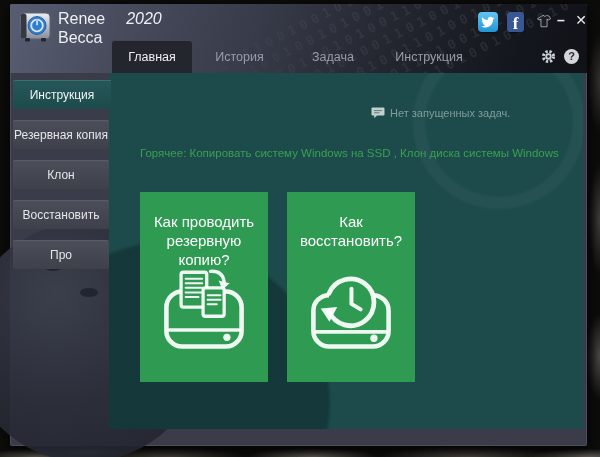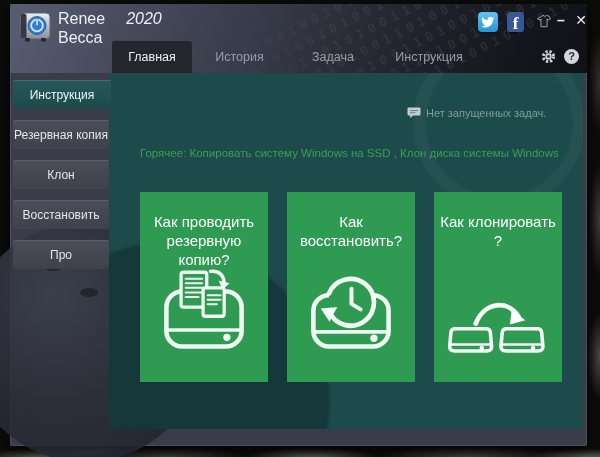--- a/index.html
+++ b/index.html
@@ -118,21 +118,21 @@
       radial-gradient(circle 240px at 60px 330px, rgba(8,28,30,.40) 0%, rgba(8,28,30,.40) 66%, transparent 68%),
       radial-gradient(circle 120px at 390px 50px, transparent 60%, rgba(255,255,255,.035) 63%, rgba(255,255,255,.035) 70%, transparent 73%),
       radial-gradient(ellipse 16px 8px at 48px 224px, rgba(255,255,255,.05) 0%, transparent 70%),
       #1d4b4c;
     z-index:1;
   }
 
   .status-row {
     position:absolute; left:262px; top:34px;
     display:flex; align-items:center; gap:5px;
-    font-size:11px; color:#7f9c9b;margin-left:36px;
+    font-size:11px; color:#7f9c9b;
   }
   .hot-line {
     position:absolute; left:31px; top:74px; width:420px;
     font-size:11.5px; color:#39a04f; cursor:default;
   }
 
   .cards { position:absolute; left:31px; top:119px; display:flex; gap:19px; }
   .card {
     position:relative; width:128px; height:190px; background:#2e9a52;
     cursor:default;
@@ -284,35 +284,20 @@
               <rect x="7" y="34" width="82" height="56" rx="17" stroke-width="5"></rect>
               <line x1="10" y1="74" x2="86" y2="74" stroke-width="4"></line>
               <circle cx="73" cy="81" r="4" fill="#ffffff" fill-opacity="0.92" stroke="none"></circle>
               <path d="M24 32 A 25.5 25.5 0 1 1 24 51.5" stroke-width="5.2" fill="#2e9a52"></path>
               <path d="M24.5 63 L15 48.5 L33 47 Z" fill="#ffffff" fill-opacity="0.92" stroke="none"></path>
               <path d="M48.5 27 L48.5 43.5 L58.5 49.5" stroke-width="4.4"></path>
             </g>
           </svg>
         </div>
 
-        <div class="card">
-          <div class="card-title">Как клонировать ?</div>
-          <svg class="card-icon icon-clone" viewBox="0 0 124 72">
-            <g stroke="#ffffff" stroke-opacity="0.95" fill="none" stroke-linejoin="round" stroke-linecap="round">
-              <path d="M16 38 L48 38 Q52.5 38 53 42 L54.5 58 Q55 64 48.5 64 L11.5 64 Q5 64 5.5 58 L7 42 Q7.5 38 12 38 Z" stroke-width="4.2"></path>
-              <line x1="8" y1="56.5" x2="52" y2="56.5" stroke-width="3"></line>
-              <circle cx="43" cy="60.5" r="2.6" fill="#ffffff" stroke="none"></circle>
-              <path d="M76 38 L108 38 Q112.5 38 113 42 L114.5 58 Q115 64 108.5 64 L71.5 64 Q65 64 65.5 58 L67 42 Q67.5 38 72 38 Z" stroke-width="4.2"></path>
-              <line x1="68" y1="56.5" x2="112" y2="56.5" stroke-width="3"></line>
-              <circle cx="103" cy="60.5" r="2.6" fill="#ffffff" stroke="none"></circle>
-              <path d="M36 32 C 46 6, 74 4, 86 24" stroke-width="5.6"></path>
-              <path d="M78 16 L94 28 L76 33 Z" fill="#ffffff" stroke="none"></path>
-            </g>
-          </svg>
-        </div>
 
       </div>
     </div>
 
     <div class="sidebar">
       <div class="side-btn active">Инструкция</div>
       <div class="side-btn">Резервная копия</div>
       <div class="side-btn">Клон</div>
       <div class="side-btn">Восстановить</div>
       <div class="side-btn">Про</div>

